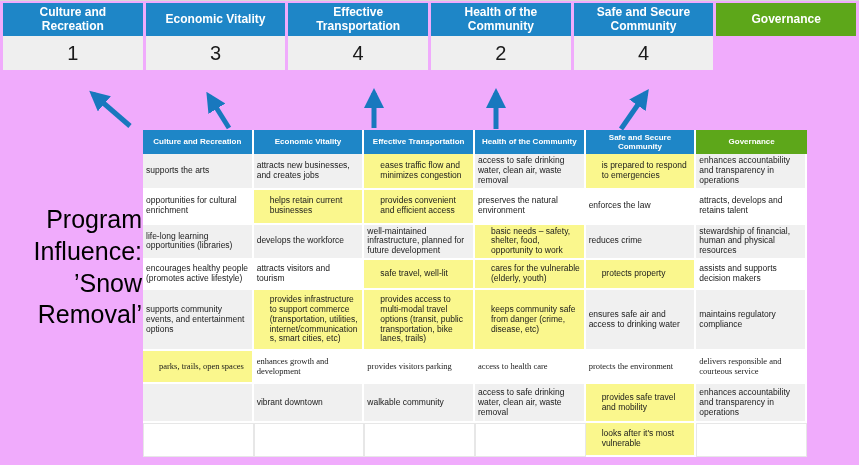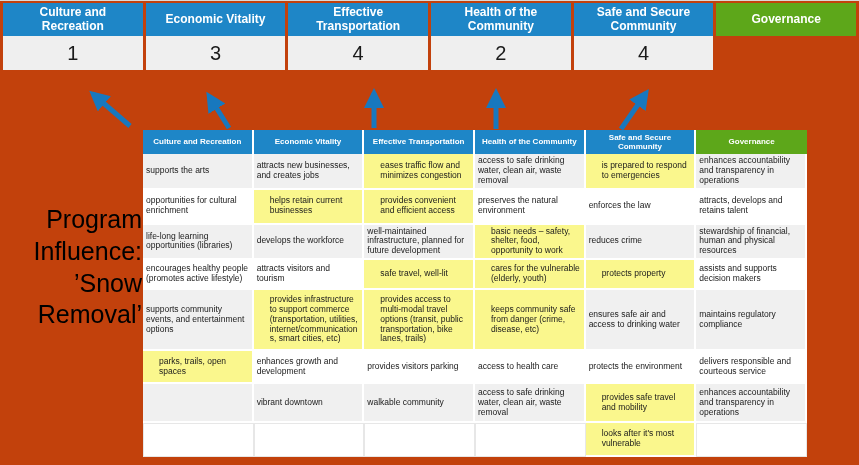--- a/index.html
+++ b/index.html
@@ -1,18 +1,18 @@
 <!DOCTYPE html>
 <html><head>
 <meta charset="utf-8">
 <style>
   html,body{margin:0;padding:0;background:#ffffff;}
   .stage{
     position:relative;width:859px;height:465px;overflow:hidden;
-    background:#c2410c;border-top:1px solid #d9d9d9;box-sizing:border-box;
+    background:#f0abfc;border-top:1px solid #d9d9d9;box-sizing:border-box;
     font-family:"Liberation Sans","DejaVu Sans",sans-serif;color:#1a1a1a;
   }
   
   .scoreboard{
     position:absolute;top:2px;left:3px;width:853px;
     display:grid;grid-template-columns:repeat(6,1fr);column-gap:3px;row-gap:0;
   }
   .sb-col{display:flex;flex-direction:column;}
   .sb-head{
     height:33px;display:flex;align-items:center;justify-content:center;
@@ -147,21 +147,21 @@
             <td>assists and supports decision makers</td>
           </tr>
           <tr style="height: 61px;">
             <td class="band">supports community events, and entertainment options</td>
             <td class="hl">provides infrastructure to support commerce (transportation, utilities, internet/communications, smart cities, etc)</td>
             <td class="hl">provides access to multi-modal travel options (transit, public transportation, bike lanes, trails)</td>
             <td class="hl">keeps community safe from danger (crime, disease, etc)</td>
             <td class="band">ensures safe air and access to drinking water</td>
             <td class="band">maintains regulatory compliance</td>
           </tr>
-          <tr style="height: 33px;">
+          <tr style="height: 33px; font-family: Liberation Serif, serif;">
             <td class="hl">parks, trails, open spaces</td>
             <td>enhances growth and development</td>
             <td>provides visitors parking</td>
             <td>access to health care</td>
             <td>protects the environment</td>
             <td>delivers responsible and courteous service</td>
           </tr>
           <tr style="height: 39px;">
             <td class="band"></td>
             <td class="band">vibrant downtown</td>

